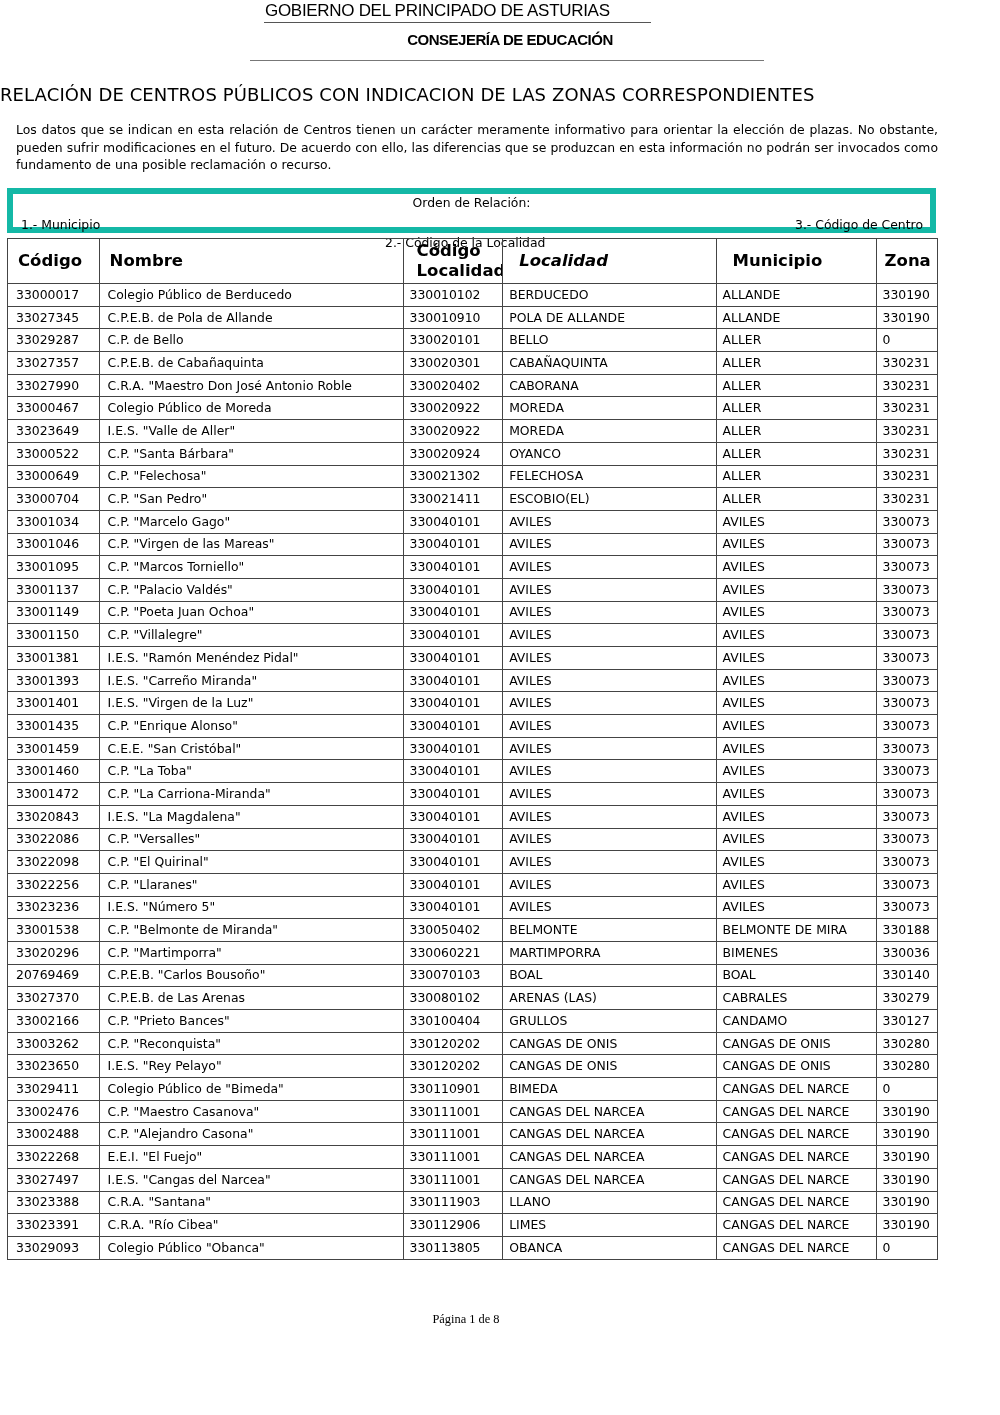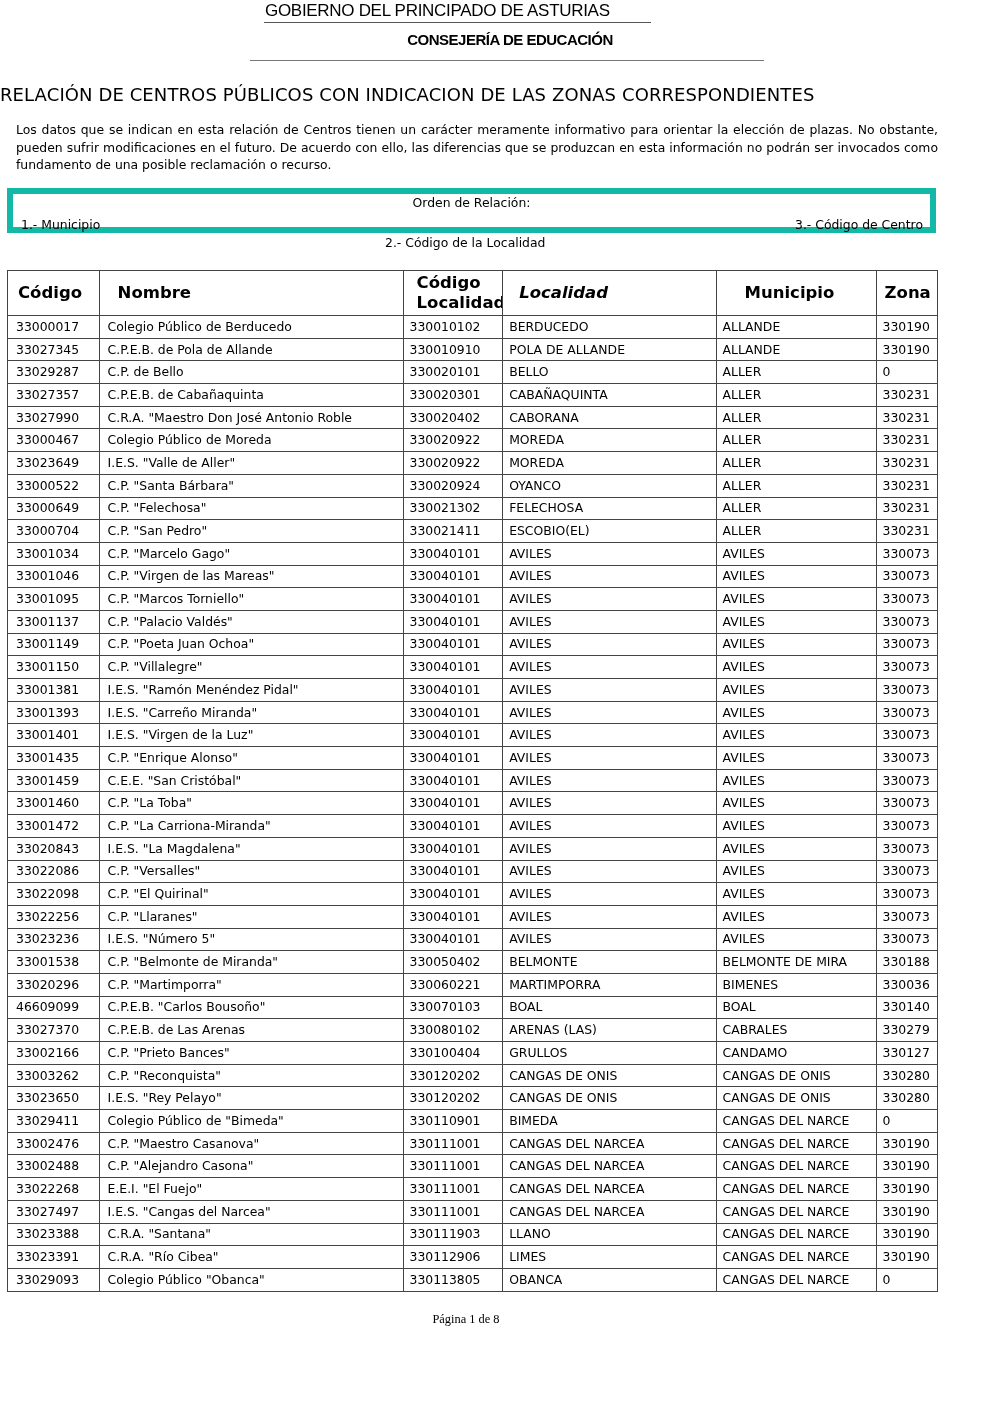--- a/index.html
+++ b/index.html
@@ -8,28 +8,28 @@
   .hdr1-line { position: absolute; top: 22px; left: 264px; width: 387px; height: 1px; background: #555; }
   .hdr2 { position: absolute; top: 30px; left: 250px; width: 520px; text-align: center; font-family: "Liberation Sans", sans-serif; font-size: 15px; font-weight: bold; letter-spacing: -0.5px; line-height: 20px; }
   .hdr2-line { position: absolute; top: 60px; left: 250px; width: 514px; height: 1px; background: #777; }
   .title { position: absolute; top: 84px; left: 0; width: 952px; text-align: left; font-family: "DejaVu Sans", sans-serif; font-size: 18px; letter-spacing: 0.1px; }
   .notice { position: absolute; top: 121px; left: 16px; width: 922px; font-size: 12.4px; line-height: 17.5px; text-align: justify; }
   .orden { position: absolute; top: 188px; left: 7px; width: 929px; height: 45px; border: 6px solid #14b8a6; box-sizing: border-box; font-size: 12.4px; }
   .orden .ot { position: absolute; top: 1px; left: 0; width: 100%; text-align: center; }
   .orden .o1 { position: absolute; top: 23px; left: 8px; }
   .orden .o2 { position: absolute; top: 41px; left: 372px; }
   .orden .o3 { position: absolute; top: 23px; right: 7px; }
-  table.main { position: absolute; top: 270px; left: 7px; width: 931px; border-collapse: collapse; table-layout: fixed; font-size: 12.4px; }
+  table.main { position: absolute; top: 238px; left: 7px; width: 931px; border-collapse: collapse; table-layout: fixed; font-size: 12.4px; }
   table.main th, table.main td { border: 1px solid #444; padding: 0 0 0 8px; white-space: nowrap; overflow: hidden; }
   table.main th { font-weight: bold; font-size: 16.5px; text-align: left; height: 44px; line-height: 20px; vertical-align: middle; }
   table.main td { height: 21.7px; line-height: 20px; }
   table.main th.c1 { padding-left: 10px; }
-  table.main th.c2 { padding-left: 18px; }
+  table.main th.c2 { padding-left: 10px; }
   table.main th.c4 { padding-left: 16px; font-style: italic; }
-  table.main th.c5 { padding-left: 28px; }
+  table.main th.c5 { padding-left: 16px; }
   table.main th.c3 { padding-left: 13px; }
   table.main td.c3, table.main td.c4, table.main td.c5, table.main td.c6 { padding-left: 6px; }
   .footer { position: absolute; top: 1312px; left: 0; width: 932px; text-align: center; font-size: 12.4px; font-family: Liberation Serif, serif; }
 </style>
 </head>
 <body>
 
 <div class="hdr1">GOBIERNO DEL PRINCIPADO DE ASTURIAS</div>
 <div class="hdr1-line"></div>
 <div class="hdr2">CONSEJERÍA DE EDUCACIÓN</div>
@@ -300,21 +300,21 @@
       </tr>
       <tr>
         <td class="c1">33020296</td>
         <td class="c2">C.P. "Martimporra"</td>
         <td class="c3">330060221</td>
         <td class="c4">MARTIMPORRA</td>
         <td class="c5">BIMENES</td>
         <td class="c6">330036</td>
       </tr>
       <tr>
-        <td class="c1">46609099</td>
+        <td class="c1">20769469</td>
         <td class="c2">C.P.E.B. "Carlos Bousoño"</td>
         <td class="c3">330070103</td>
         <td class="c4">BOAL</td>
         <td class="c5">BOAL</td>
         <td class="c6">330140</td>
       </tr>
       <tr>
         <td class="c1">33027370</td>
         <td class="c2">C.P.E.B. de Las Arenas</td>
         <td class="c3">330080102</td>

